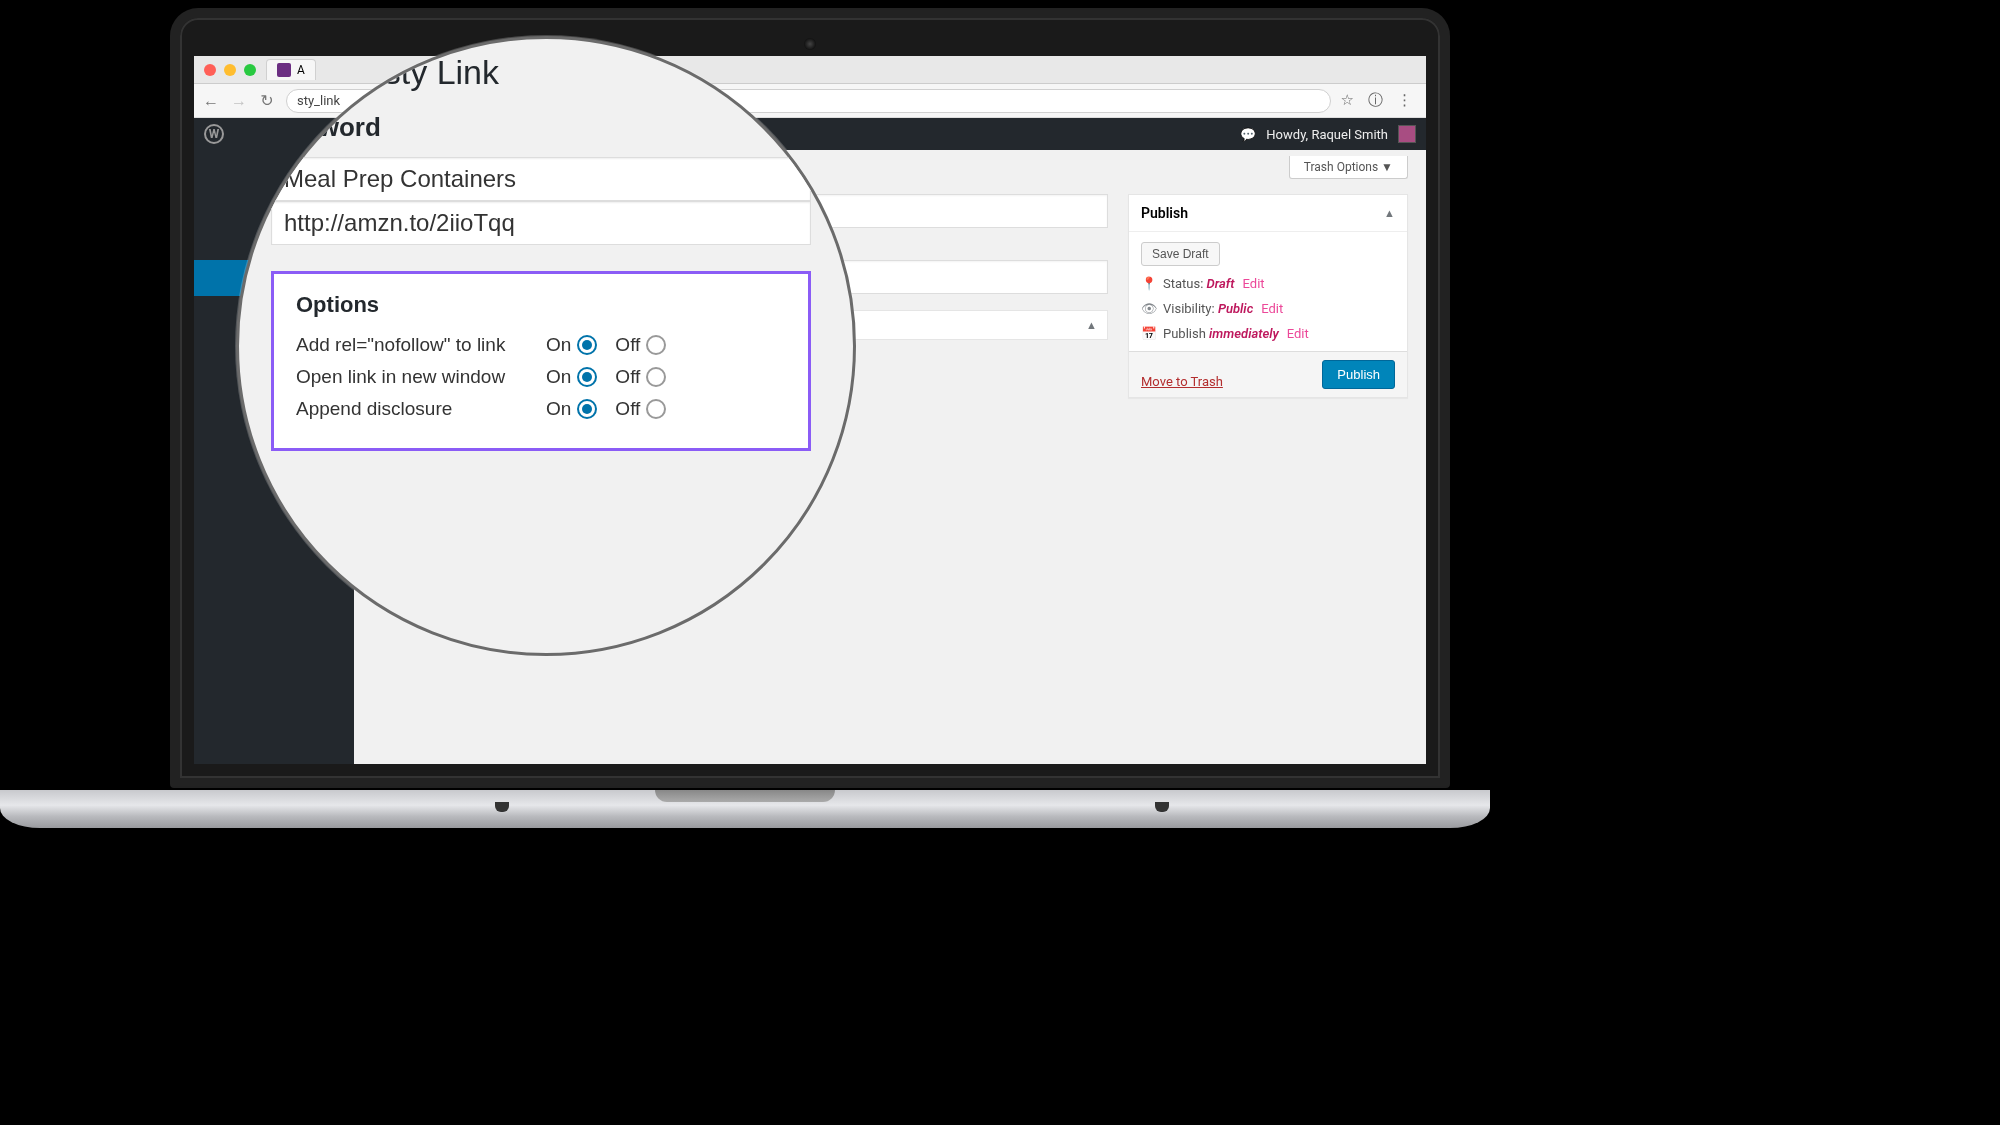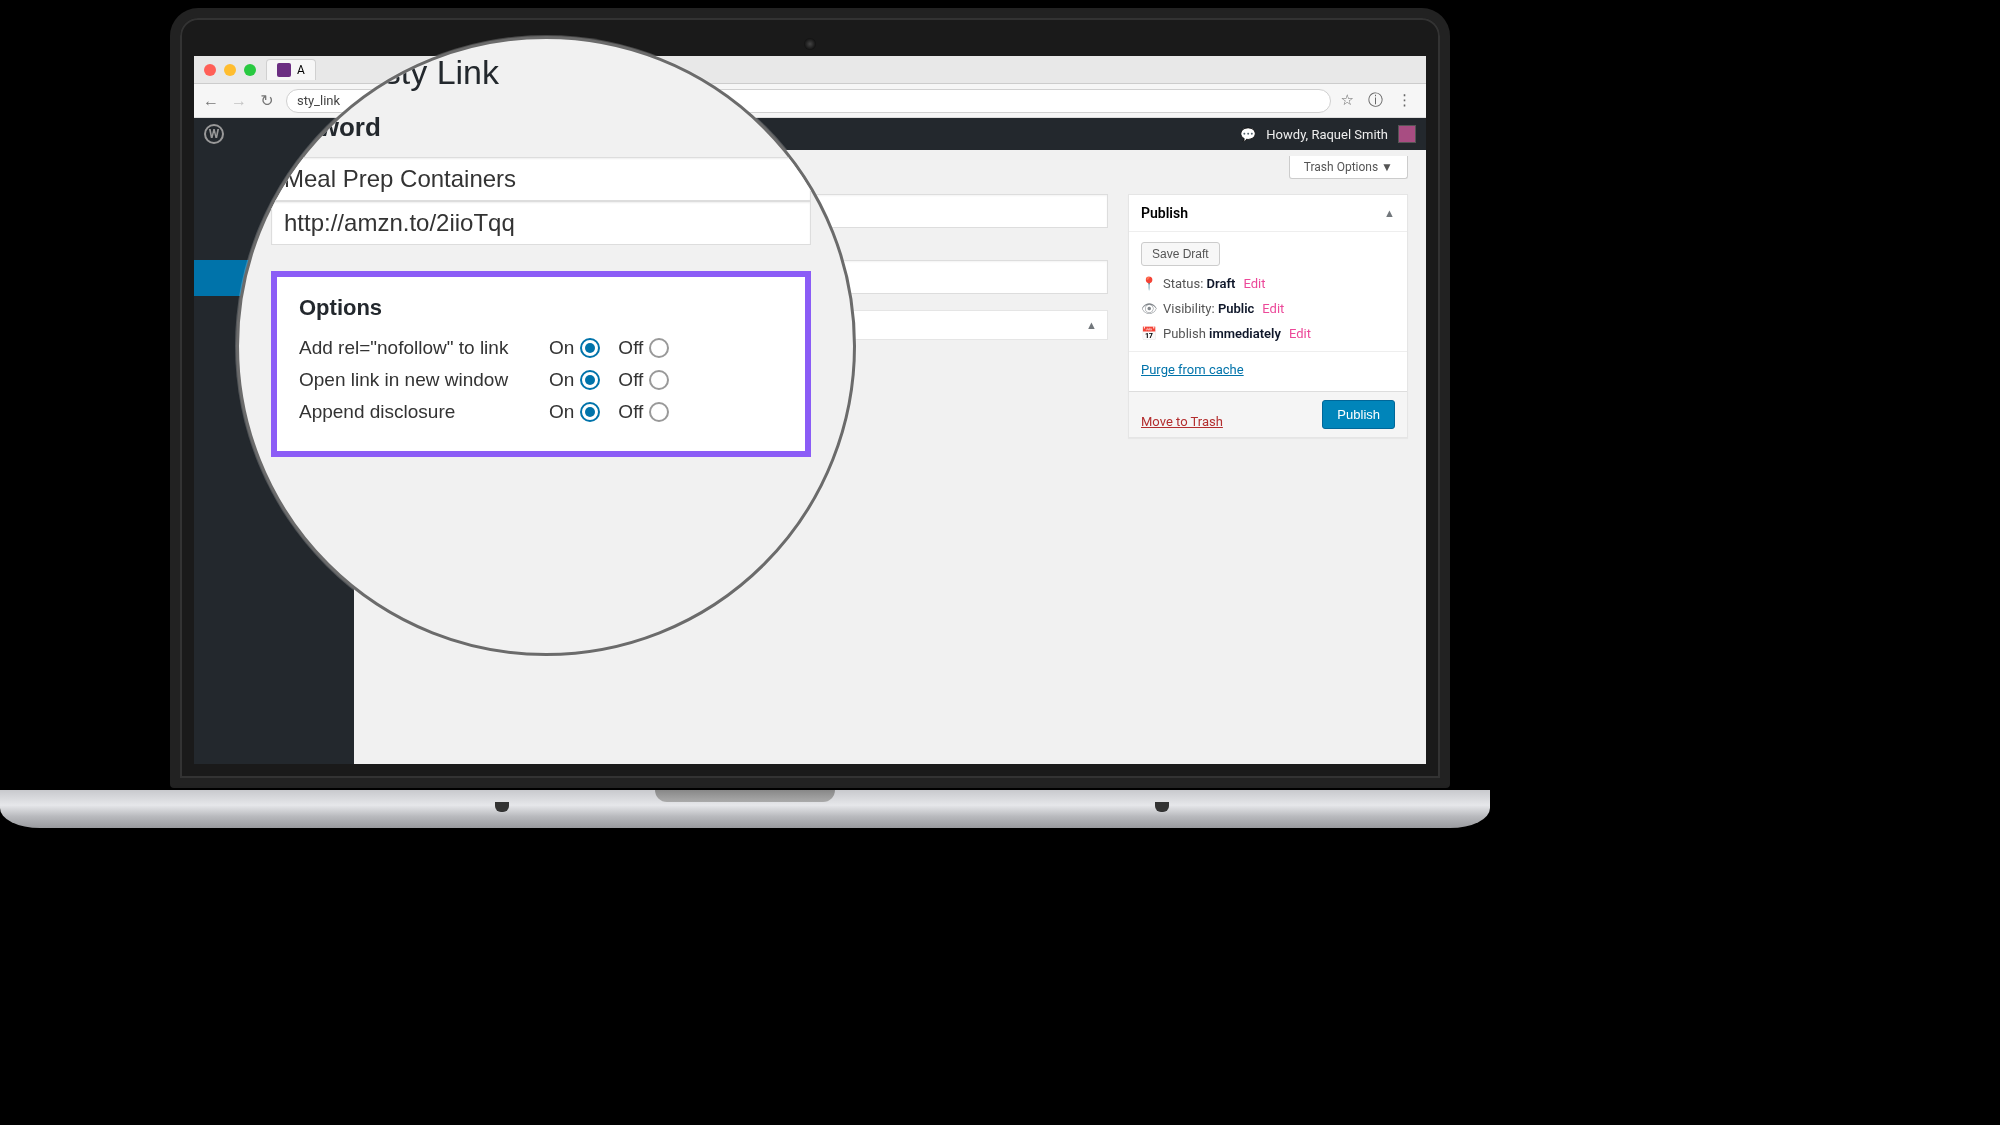--- a/index.html
+++ b/index.html
@@ -242,21 +242,21 @@
     border: 1px solid #ccc;
     padding: 4px 10px;
     font-size: 12px;
     border-radius: 3px;
     color: #555;
     cursor: pointer;
   }
   .pb-row { display: flex; align-items: center; gap: 8px; margin-top: 10px; }
   .pb-ic { width: 14px; color: #82878c; }
   .pb-label { color: #555; }
-  .pb-label b { color: #0f172a; font-weight: 600; }
+  .pb-label b { color: #be185d; font-weight: 600; font-style: italic; }
   .pb-edit { color: #ec4899; cursor: pointer; }
   .pb-foot {
     border-top: 1px solid #ddd;
     background: #f5f5f5;
     padding: 8px 12px;
     display: flex;
     justify-content: space-between;
     align-items: end;
   }
   .purge { color: #0073aa; text-decoration: underline; font-size: 13px; display: block; margin-bottom: 4px; cursor: pointer; }
@@ -298,21 +298,21 @@
     padding: 0 12px;
     font-size: 24px;
     color: #333;
     display: flex;
     align-items: center;
     box-shadow: inset 0 1px 2px rgba(0,0,0,0.07);
   }
   .z-options-box {
     margin-top: 26px;
     background: #fff;
-    border: 6px solid #8b5cf6;
+    border: 3px solid #8b5cf6;
     width: 540px;
     padding: 18px 22px;
   }
   .z-opt-head { font-size: 22px; font-weight: 700; color: #23282d; margin-bottom: 16px; }
   .z-opt-row { display: flex; align-items: center; margin-bottom: 10px; font-size: 19px; color: #333; }
   .z-opt-label { width: 250px; }
   .z-on, .z-off { display: flex; align-items: center; gap: 6px; }
   .z-on { margin-right: 18px; }
   .z-radio {
     width: 20px; height: 20px; border-radius: 50%; border: 2px solid #999;
@@ -405,23 +405,20 @@
                   <a class="pb-edit">Edit</a>
                 </div>
                 <div class="pb-row">
                   <span class="pb-ic">📅</span>
                   <span class="pb-label">
                     <span>Publish </span><b>immediately</b>
                   </span>
                   <a class="pb-edit">Edit</a>
                 </div>
               </div>
-              <div class="pb-body" style="border-top:1px solid #eee">
-                <a class="purge">Purge from cache</a>
-              </div>
               <div class="pb-foot">
                 <a class="trash">Move to Trash</a>
                 <button class="publish-btn">Publish</button>
               </div>
             </div>
           </div>
         </div>
       </div>
     </div>
 

